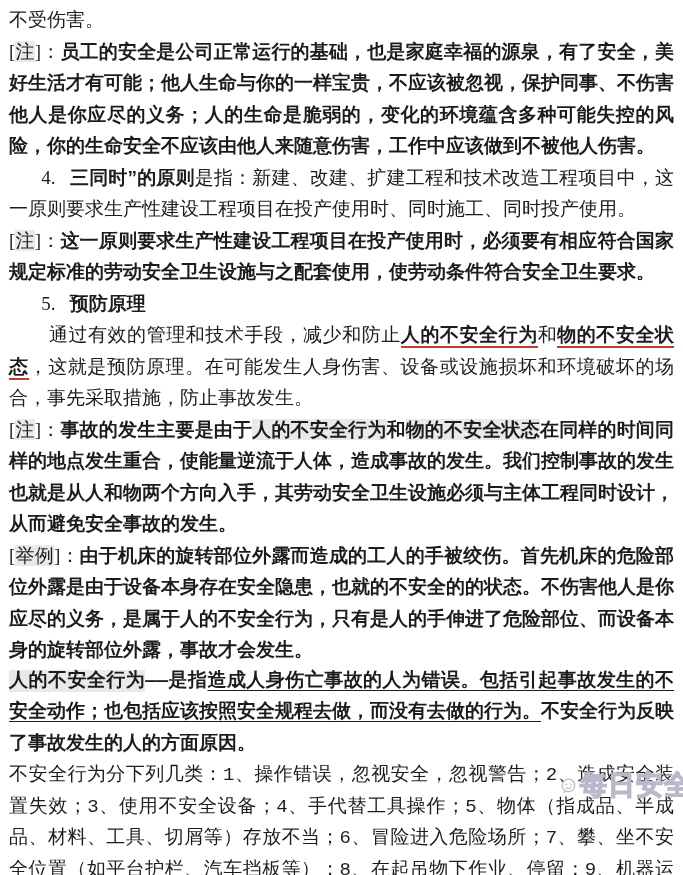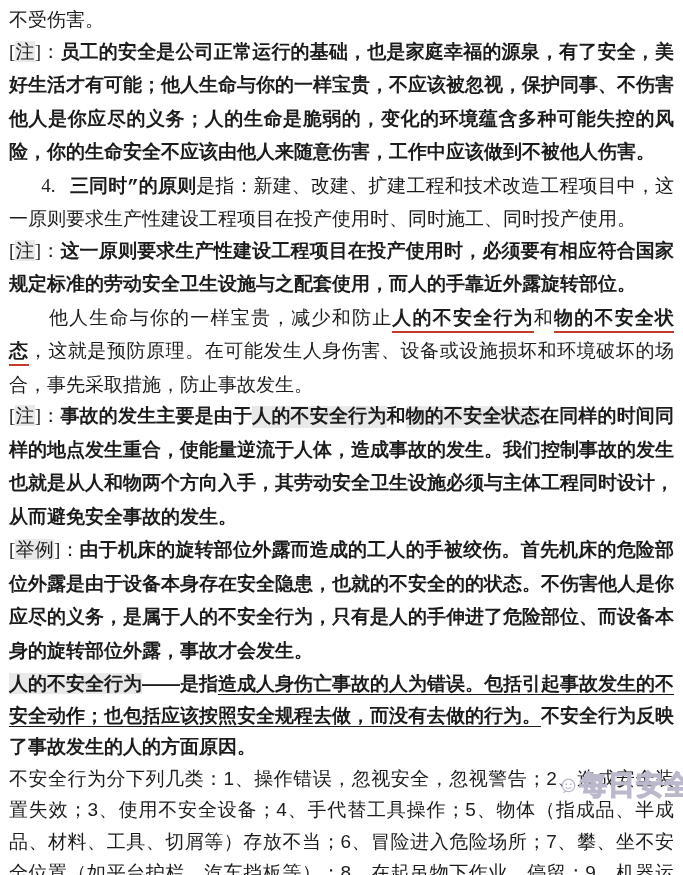--- a/index.html
+++ b/index.html
@@ -15,23 +15,23 @@
     position: relative;
     width: 683px;
     height: 615px;
     box-sizing: border-box;
     padding: 4px 9px 0 9px;
     font-size: 19px;
     line-height: 31.5px;
   }
   p { margin: 0; text-align: justify; }
   .serif { font-family: "Liberation Serif", "DejaVu Serif", serif; }
-  .sans  { font-family: Liberation Sans, sans-serif; }
+  .sans  { font-family: Liberation Mono, monospace; }
   .bold  { font-weight: 700; }
-  b, .b  { font-weight: 700; font-family: Liberation Mono, monospace; margin-top: 35px; }
+  b, .b  { font-weight: 700; font-family: Liberation Sans, sans-serif; margin-top: 35px; }
   .hl    { background: #e9e9e9; }
   .term-red { border-bottom: 2px solid #c43b2c; padding-bottom: 1px; }
   .u     { text-decoration: underline; text-underline-offset: 4px; }
   .num   { margin-right: 0.75em; }
   .indent1 { text-indent: 1.7em; }
   .indent2 { text-indent: 2.1em; }
   .marker { font-family: "Liberation Serif", "DejaVu Serif", serif; font-weight: 400; }
   .watermark {
     position: absolute;
     top: 770px;
@@ -57,24 +57,25 @@
 <body>
 
 <div class="doc">
 
   <p class="serif"><span>不受伤害。</span></p>
 
   <p><span class="marker"><span>[</span><span class="hl">注</span><span>]</span><span>：</span></span><b>员工的安全是公司正常运行的基础，也是家庭幸福的源泉，有了安全，美好生活才有可能；他人生命与你的一样宝贵，不应该被忽视，保护同事、不伤害他人是你应尽的义务；人的生命是脆弱的，变化的环境蕴含多种可能失控的风险，你的生命安全不应该由他人来随意伤害，工作中应该做到不被他人伤害。</b></p>
 
   <p class="serif indent1"><span class="num">4.</span><b>三同时”的原则</b><span>是指：新建、改建、扩建工程和技术改造工程项目中，这一原则要求生产性建设工程项目在投产使用时、同时施工、同时投产使用。</span></p>
 
-  <p><span class="marker"><span>[</span><span class="hl">注</span><span>]</span><span>：</span></span><b>这一原则要求生产性建设工程项目在投产使用时，必须要有相应符合国家规定标准的劳动安全卫生设施与之配套使用，而人的手靠近外露旋转部位。</b></p>
+  <p><span class="marker"><span>[</span><span class="hl">注</span><span>]</span><span>：</span></span><b>这一原则要求生产性建设工程项目在投产使用时，必须要有相应符合国家规定标准的劳动安全卫生设施与之配套使用，使劳动条件符合安全卫生要求。</b></p>
 
+  <p class="indent1"><span class="serif num">5.</span><b>预防原理</b></p>
 
-  <p class="serif indent2"><span>他人生命与你的一样宝贵，减少和防止</span><b class="term-red">人的不安全行为</b><span>和</span><b class="term-red">物的不安全状态</b><span>，这就是预防原理。在可能发生人身伤害、设备或设施损坏和环境破坏的场合，事先采取措施，防止事故发生。</span></p>
+  <p class="serif indent2"><span>通过有效的管理和技术手段，减少和防止</span><b class="term-red">人的不安全行为</b><span>和</span><b class="term-red">物的不安全状态</b><span>，这就是预防原理。在可能发生人身伤害、设备或设施损坏和环境破坏的场合，事先采取措施，防止事故发生。</span></p>
 
   <p><span class="marker"><span>[</span><span class="hl">注</span><span>]</span><span>：</span></span><b>事故的发生主要是由于</b><b class="hl">人的不安全行为</b><b>和</b><b class="hl">物的不安全状态</b><b>在同样的时间同样的地点发生重合，使能量逆流于人体，造成事故的发生。我们控制事故的发生也就是从人和物两个方向入手，其劳动安全卫生设施必须与主体工程同时设计，从而避免安全事故的发生。</b></p>
 
   <p><span class="marker"><span>[</span><span class="hl">举例</span><span>]</span><span>：</span></span><b>由于机床的旋转部位外露而造成的工人的手被绞伤。首先机床的危险部位外露是由于设备本身存在安全隐患，也就的不安全的的状态。不伤害他人是你应尽的义务，是属于人的不安全行为，只有是人的手伸进了危险部位、而设备本身的旋转部位外露，事故才会发生。</b></p>
 
   <p class="sans bold"><span class="hl">人的不安全行为</span><span>——是指</span><span class="u">造成人身伤亡事故的人为错误。包括引起事故发生的不安全动作；也包括应该按照安全规程去做，而没有去做的行为。</span><span>不安全行为反映了事故发生的人的方面原因。</span></p>
 
   <p class="sans">不安全行为分下列几类：1、操作错误，忽视安全，忽视警告；2、造成安全装置失效；3、使用不安全设备；4、手代替工具操作；5、物体（指成品、半成品、材料、工具、切屑等）存放不当；6、冒险进入危险场所；7、攀、坐不安全位置（如平台护栏、汽车挡板等）；8、在起吊物下作业、停留；9、机器运转时加油、修理、检查、调整、焊接、清扫等工作；</p>
 
   <div class="watermark">

